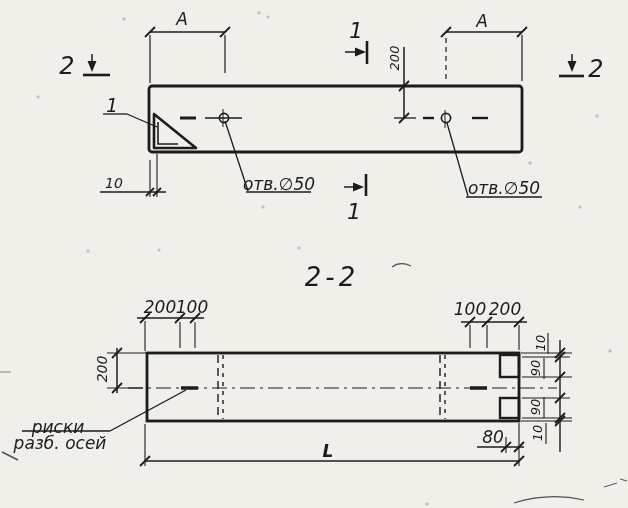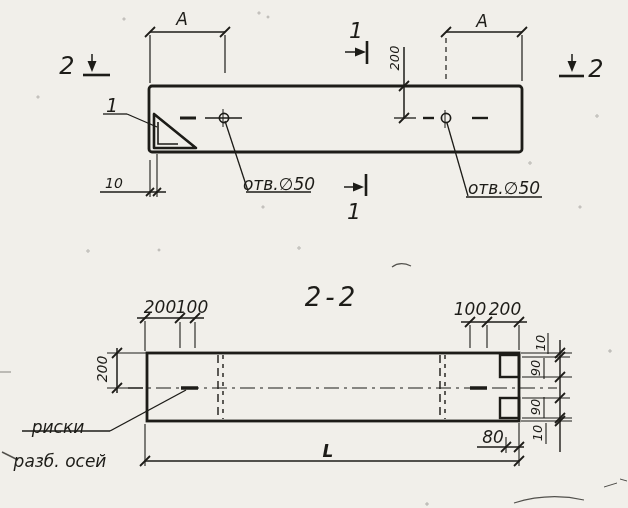--- a/index.html
+++ b/index.html
@@ -230,28 +230,28 @@
   <div class="lbl s22" style="left:356px;top:31px;">1</div>
   <div class="lbl s22" style="left:354px;top:212px;">1</div>
   <div class="lbl s24" style="left:67px;top:66px;">2</div>
   <div class="lbl s24" style="left:596px;top:69px;">2</div>
   <div class="lbl s13 rot" style="left:394px;top:58px;">200</div>
   <div class="lbl s19" style="left:112px;top:105px;">1</div>
   <div class="lbl s14" style="left:114px;top:183px;">10</div>
   <div class="lbl s15" style="left:279px;top:184px;">отв.∅50</div>
   <div class="lbl s15" style="left:504px;top:188px;">отв.∅50</div>
 
-  <div class="lbl s26 title" style="left:332px;top:277px;margin-top:20px;">2-2</div>
+  <div class="lbl s26 title" style="left:332px;top:277px;">2-2</div>
   <div class="lbl s15" style="left:160px;top:307px;">200</div>
   <div class="lbl s15" style="left:192px;top:307px;">100</div>
   <div class="lbl s15" style="left:470px;top:309px;">100</div>
   <div class="lbl s15" style="left:505px;top:309px;">200</div>
   <div class="lbl s14 rot" style="left:102px;top:369px;">200</div>
   <div class="lbl s13 rot" style="left:540px;top:343px;">10</div>
   <div class="lbl s13 rot" style="left:535px;top:368px;">90</div>
   <div class="lbl s13 rot" style="left:535px;top:407px;">90</div>
   <div class="lbl s13 rot" style="left:537px;top:433px;">10</div>
   <div class="lbl s15" style="left:493px;top:437px;text-align:right;">80</div>
   <div class="lbl s17 bold" style="left:328px;top:451px;">L</div>
   <div class="lbl s17" style="left:58px;top:417px;margin-top:10px;">риски</div>
-  <div class="lbl s17" style="left:60px;top:461px;">разб. осей</div>
+  <div class="lbl s17" style="left:60px;top:443px;">разб. осей</div>
 
 </div>
 
 </body></html>

